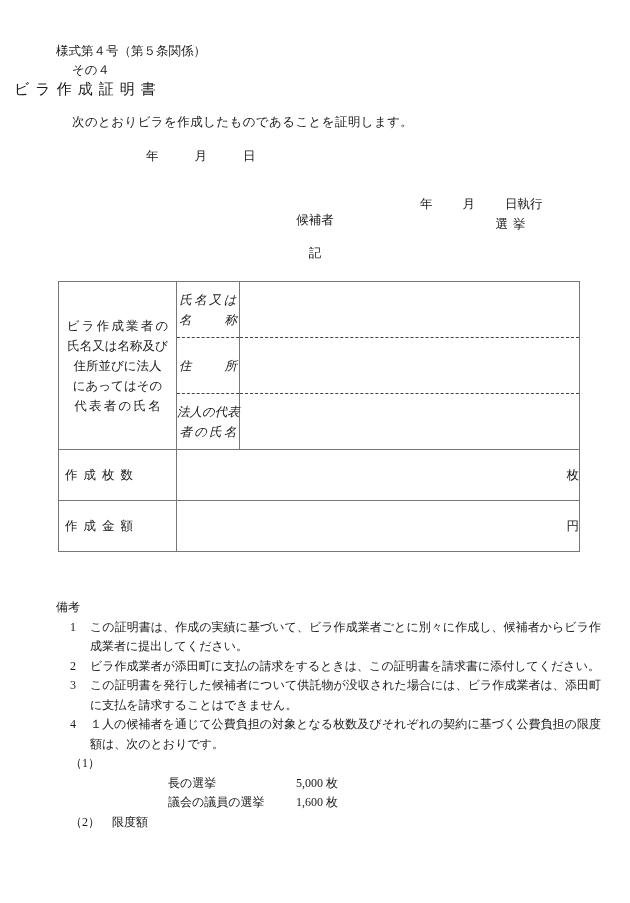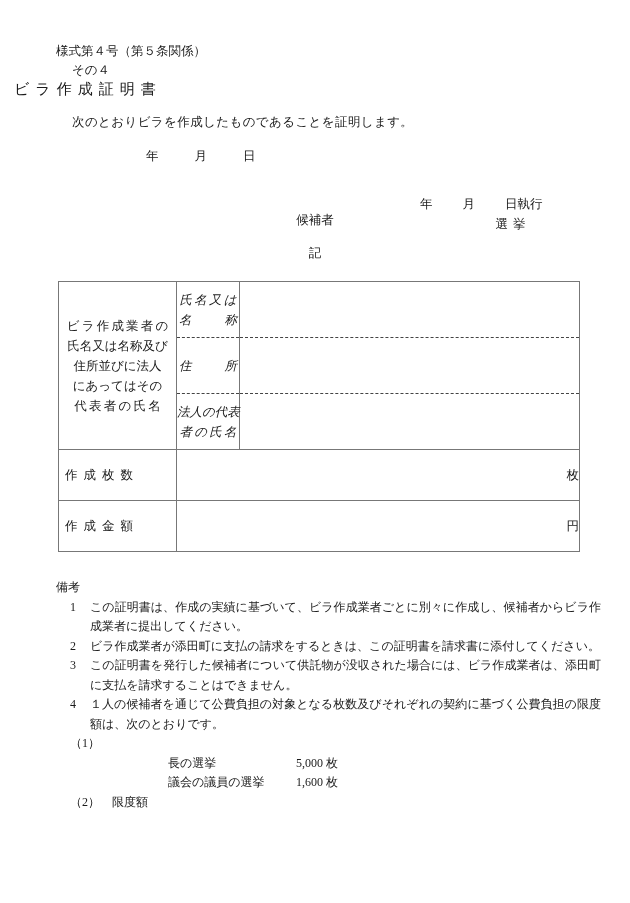--- a/index.html
+++ b/index.html
@@ -169,21 +169,21 @@
 
   
   .notes {
     position: absolute;
     left: 56px;
     top: 578px;
     width: 545px;
     font-size: 12px;
     line-height: 19.5px;
   }
-  .notes-title { white-space: nowrap; }
+  .notes-title { white-space: nowrap; margin-top: 20px; }
   .note-item {
     display: flex;
     margin-top: 0px;
   }
   .note-num {
     width: 34px;
     flex: 0 0 34px;
     text-align: left;
     padding-left: 14px;
     box-sizing: border-box;

